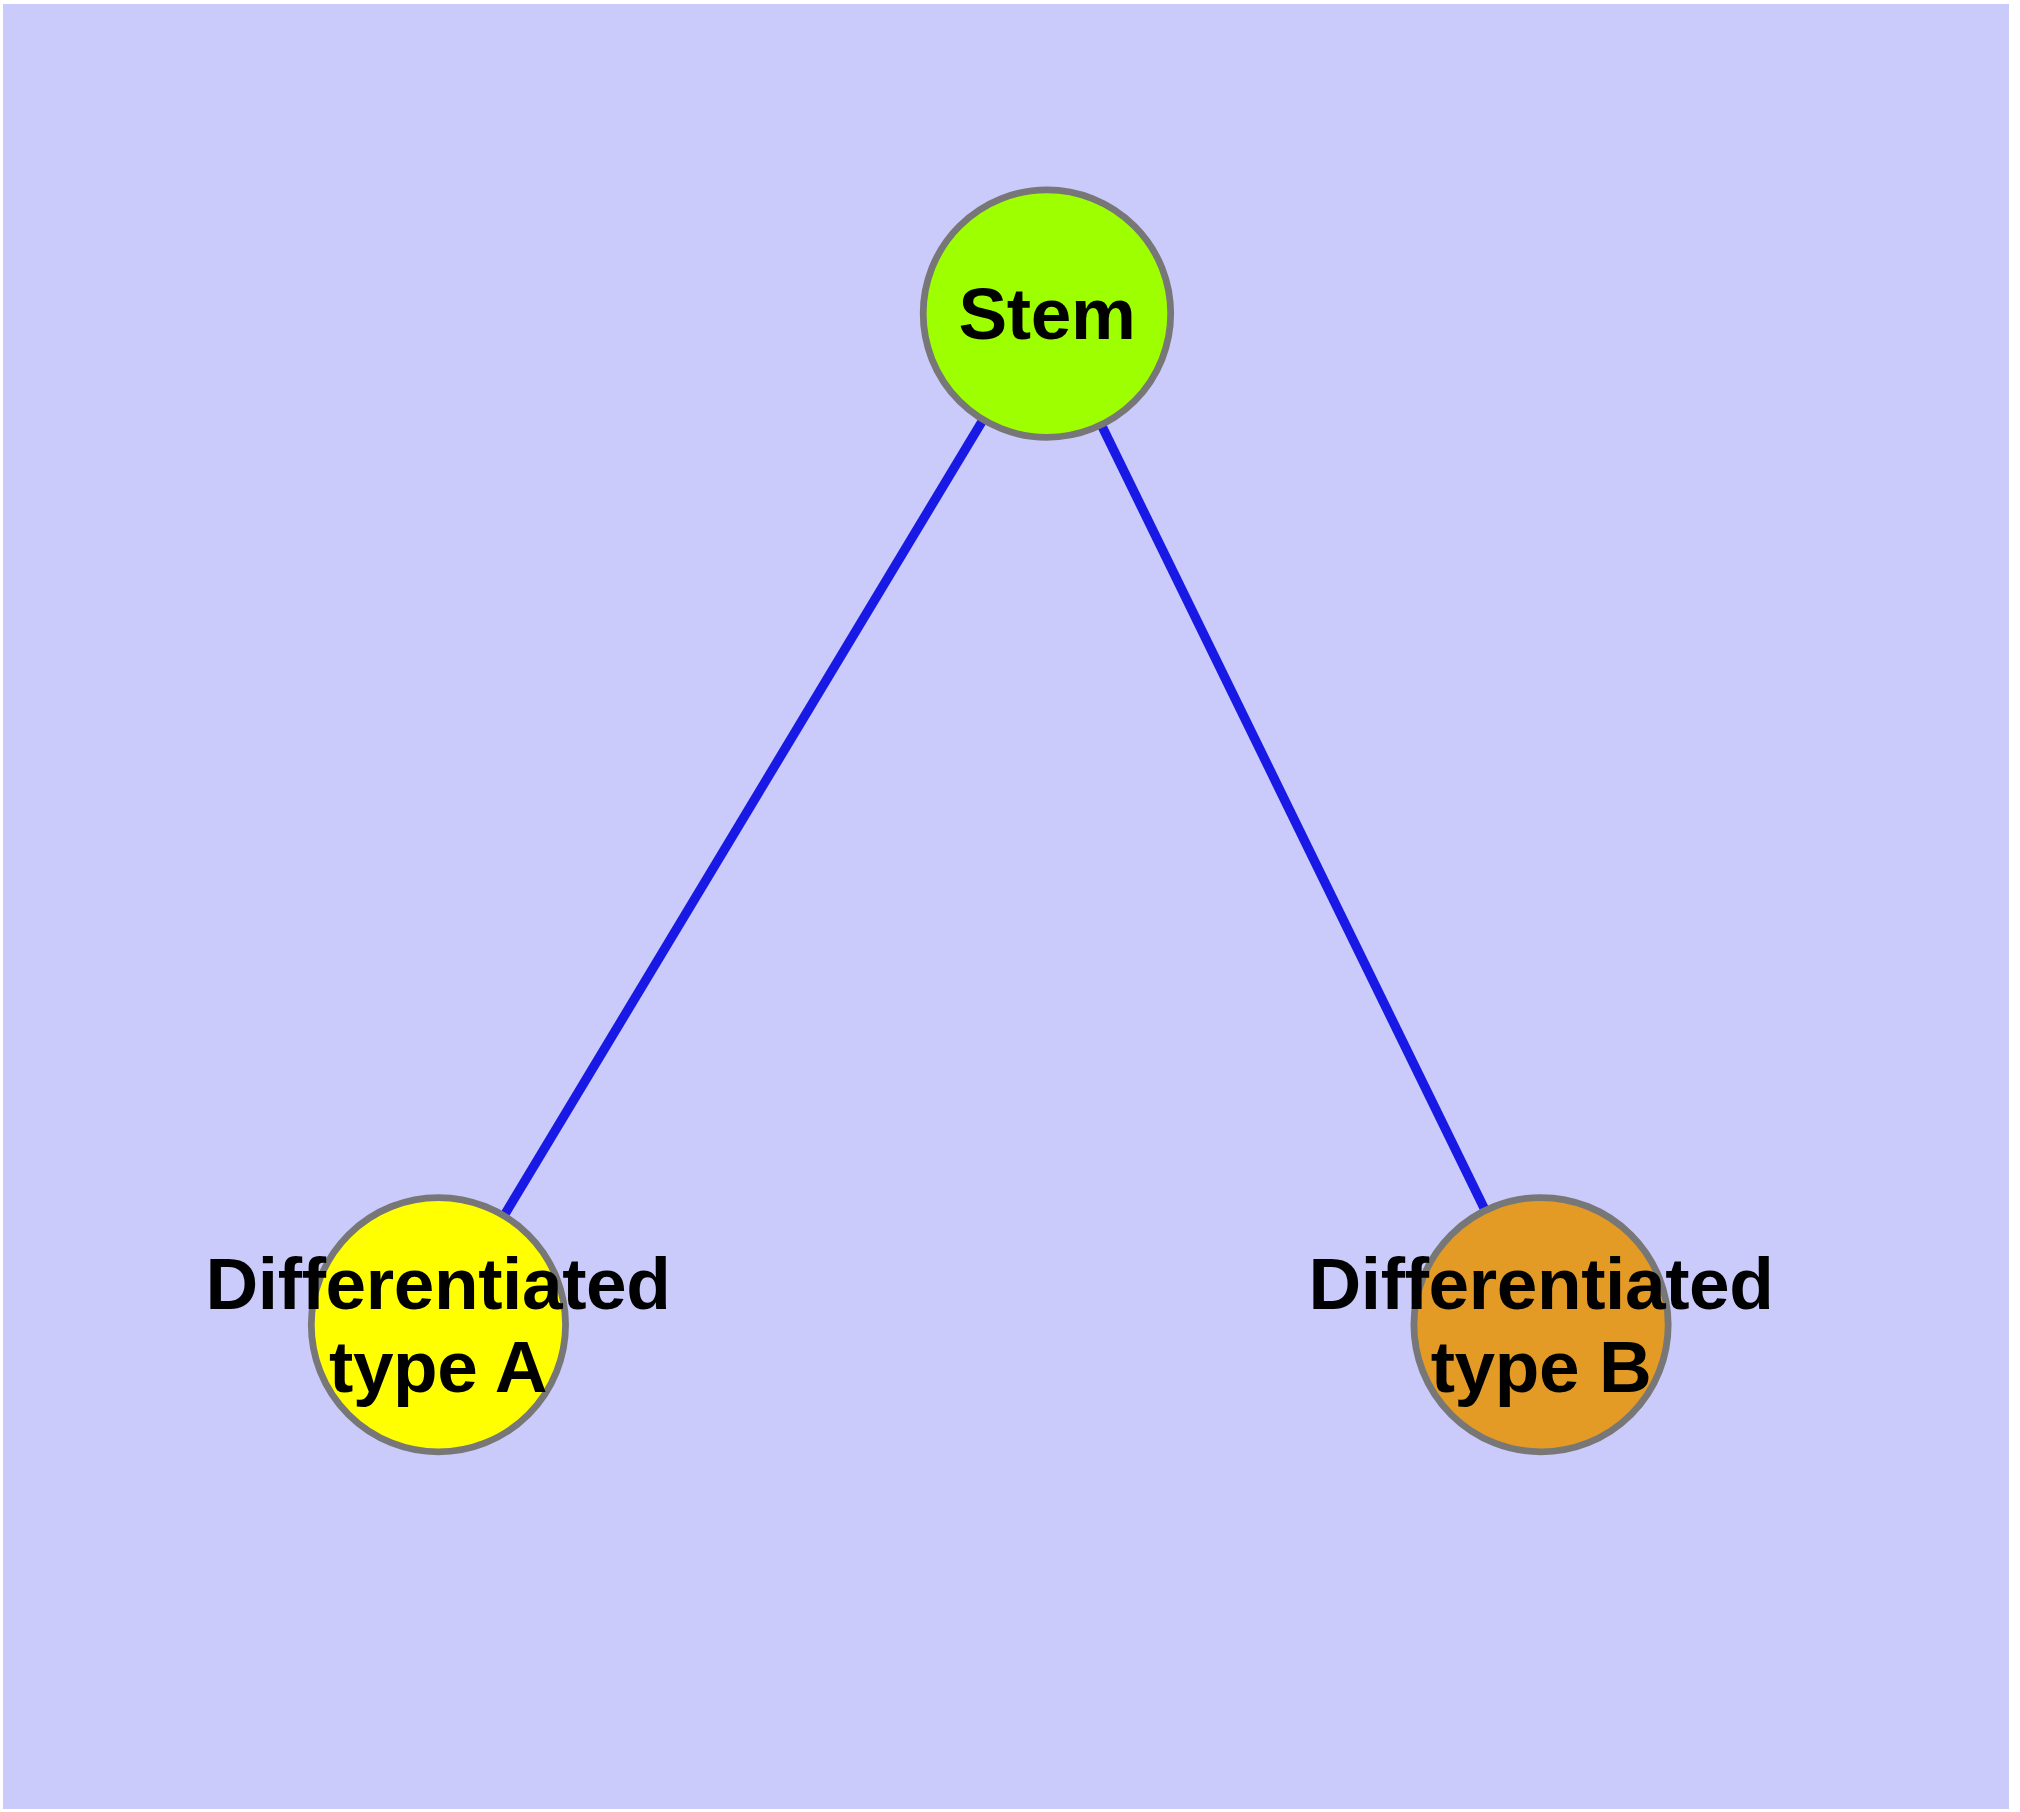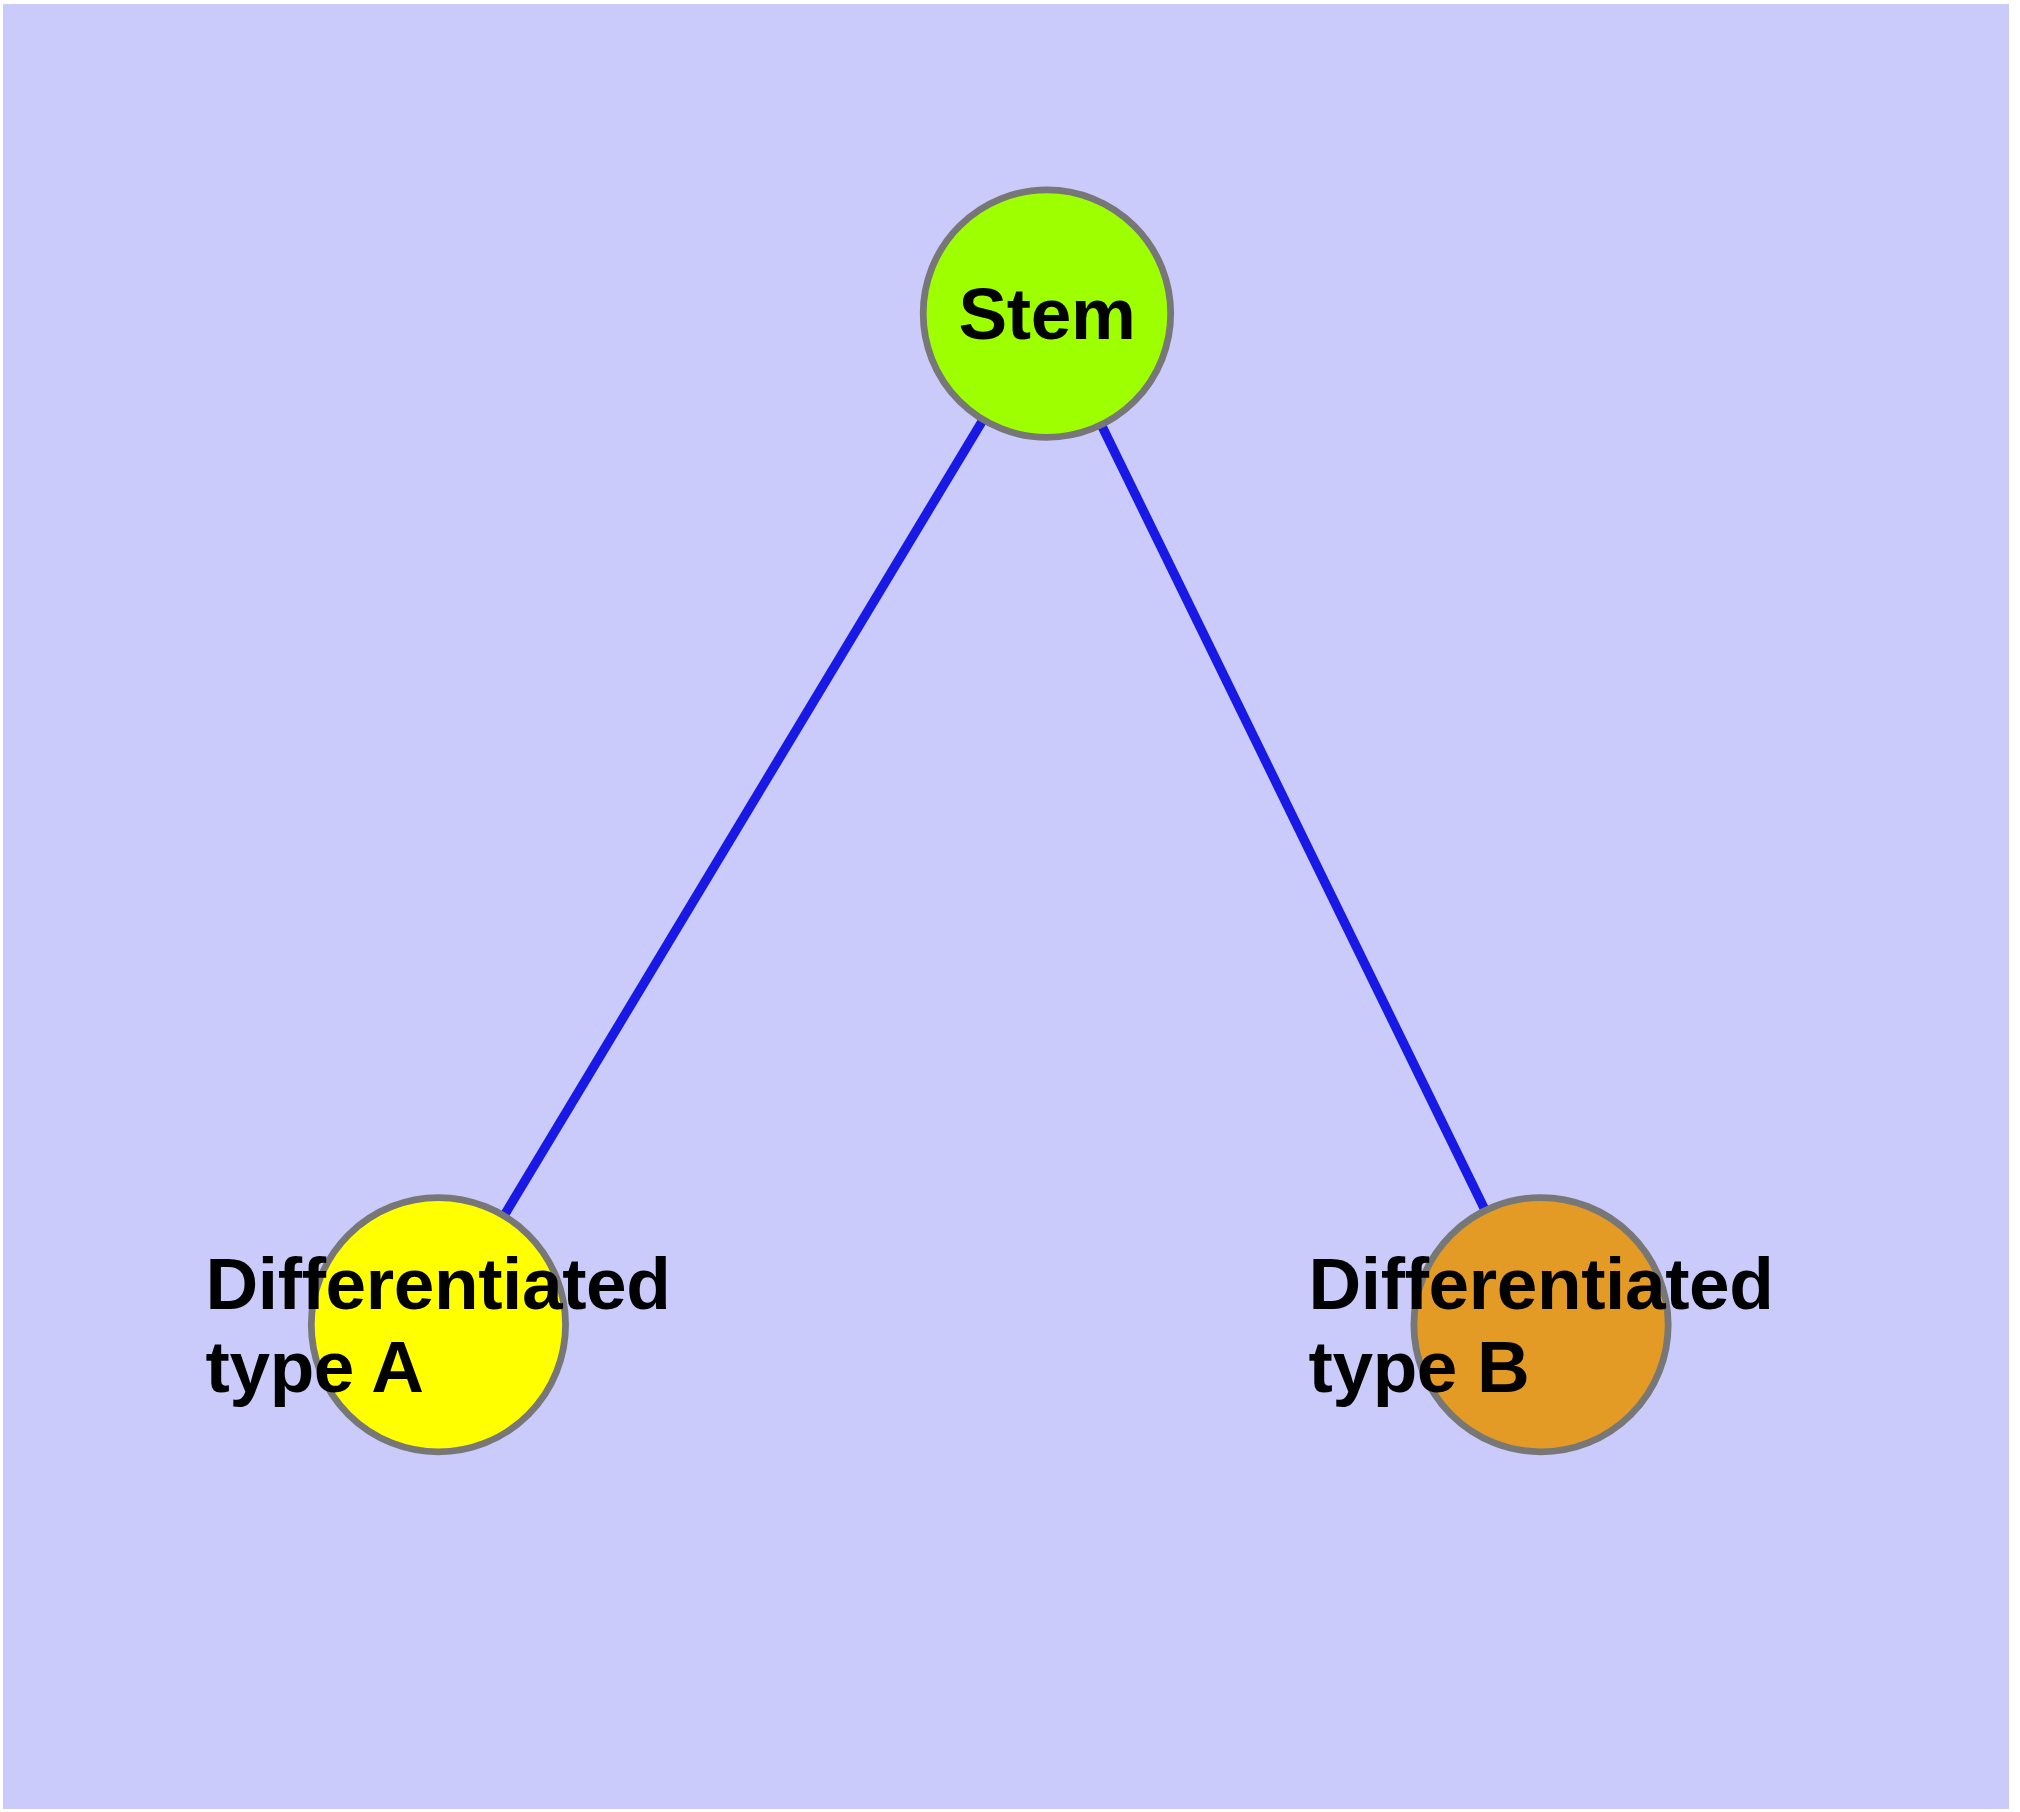--- a/index.html
+++ b/index.html
@@ -38,21 +38,21 @@
     top: 0;
     width: 2021px;
     height: 1812px;
   }
 
   .node-label {
     position: absolute;
     color: #000000;
     font-weight: bold;
     font-family: "Liberation Sans", sans-serif;
-    text-align: left;
+    text-align: center;
     white-space: pre;
     line-height: 1.14;
     pointer-events: none;
     letter-spacing: -0.4px;
   }
 
   #label-stem {
     font-size: 73px;
     left: 1047px;
     top: 314px;

